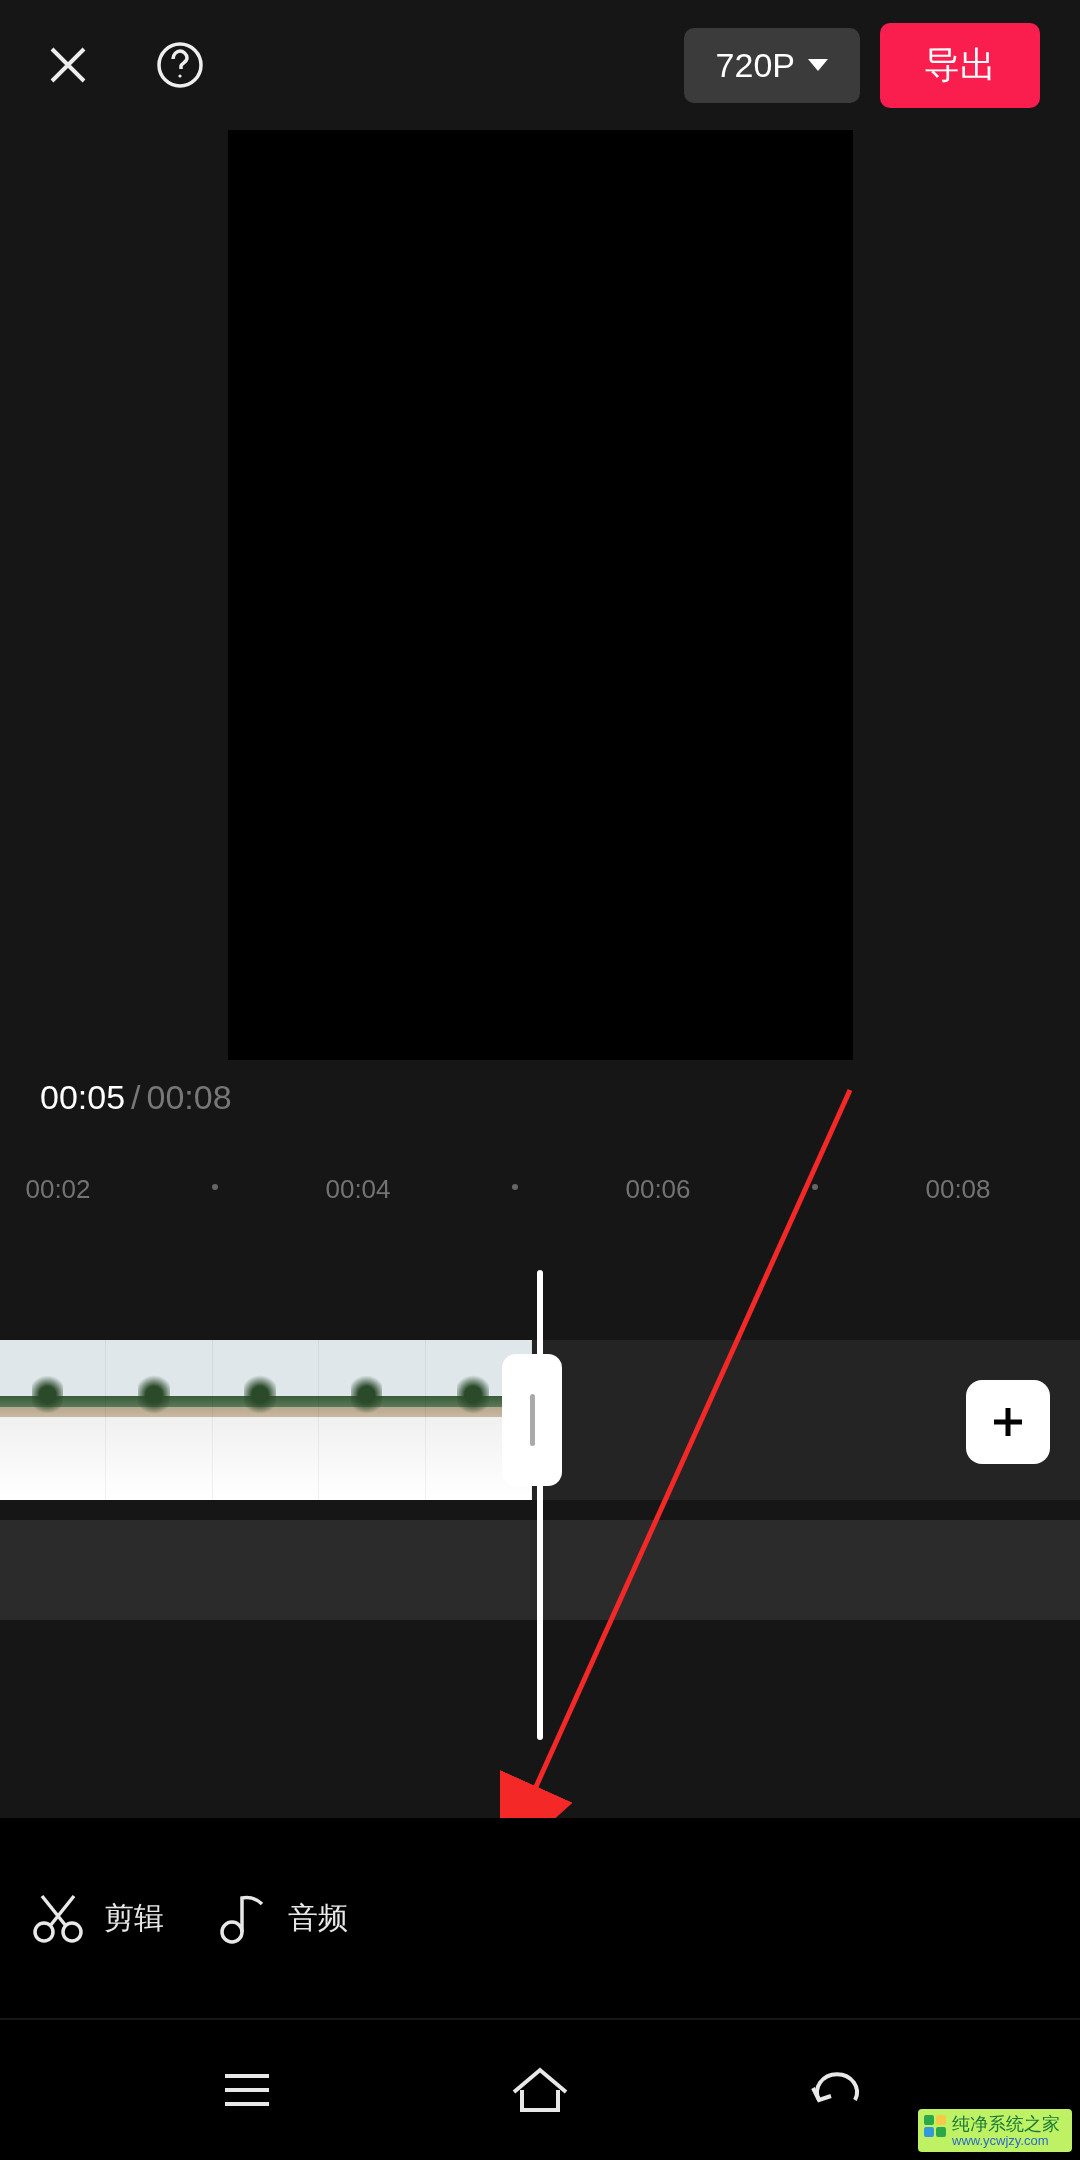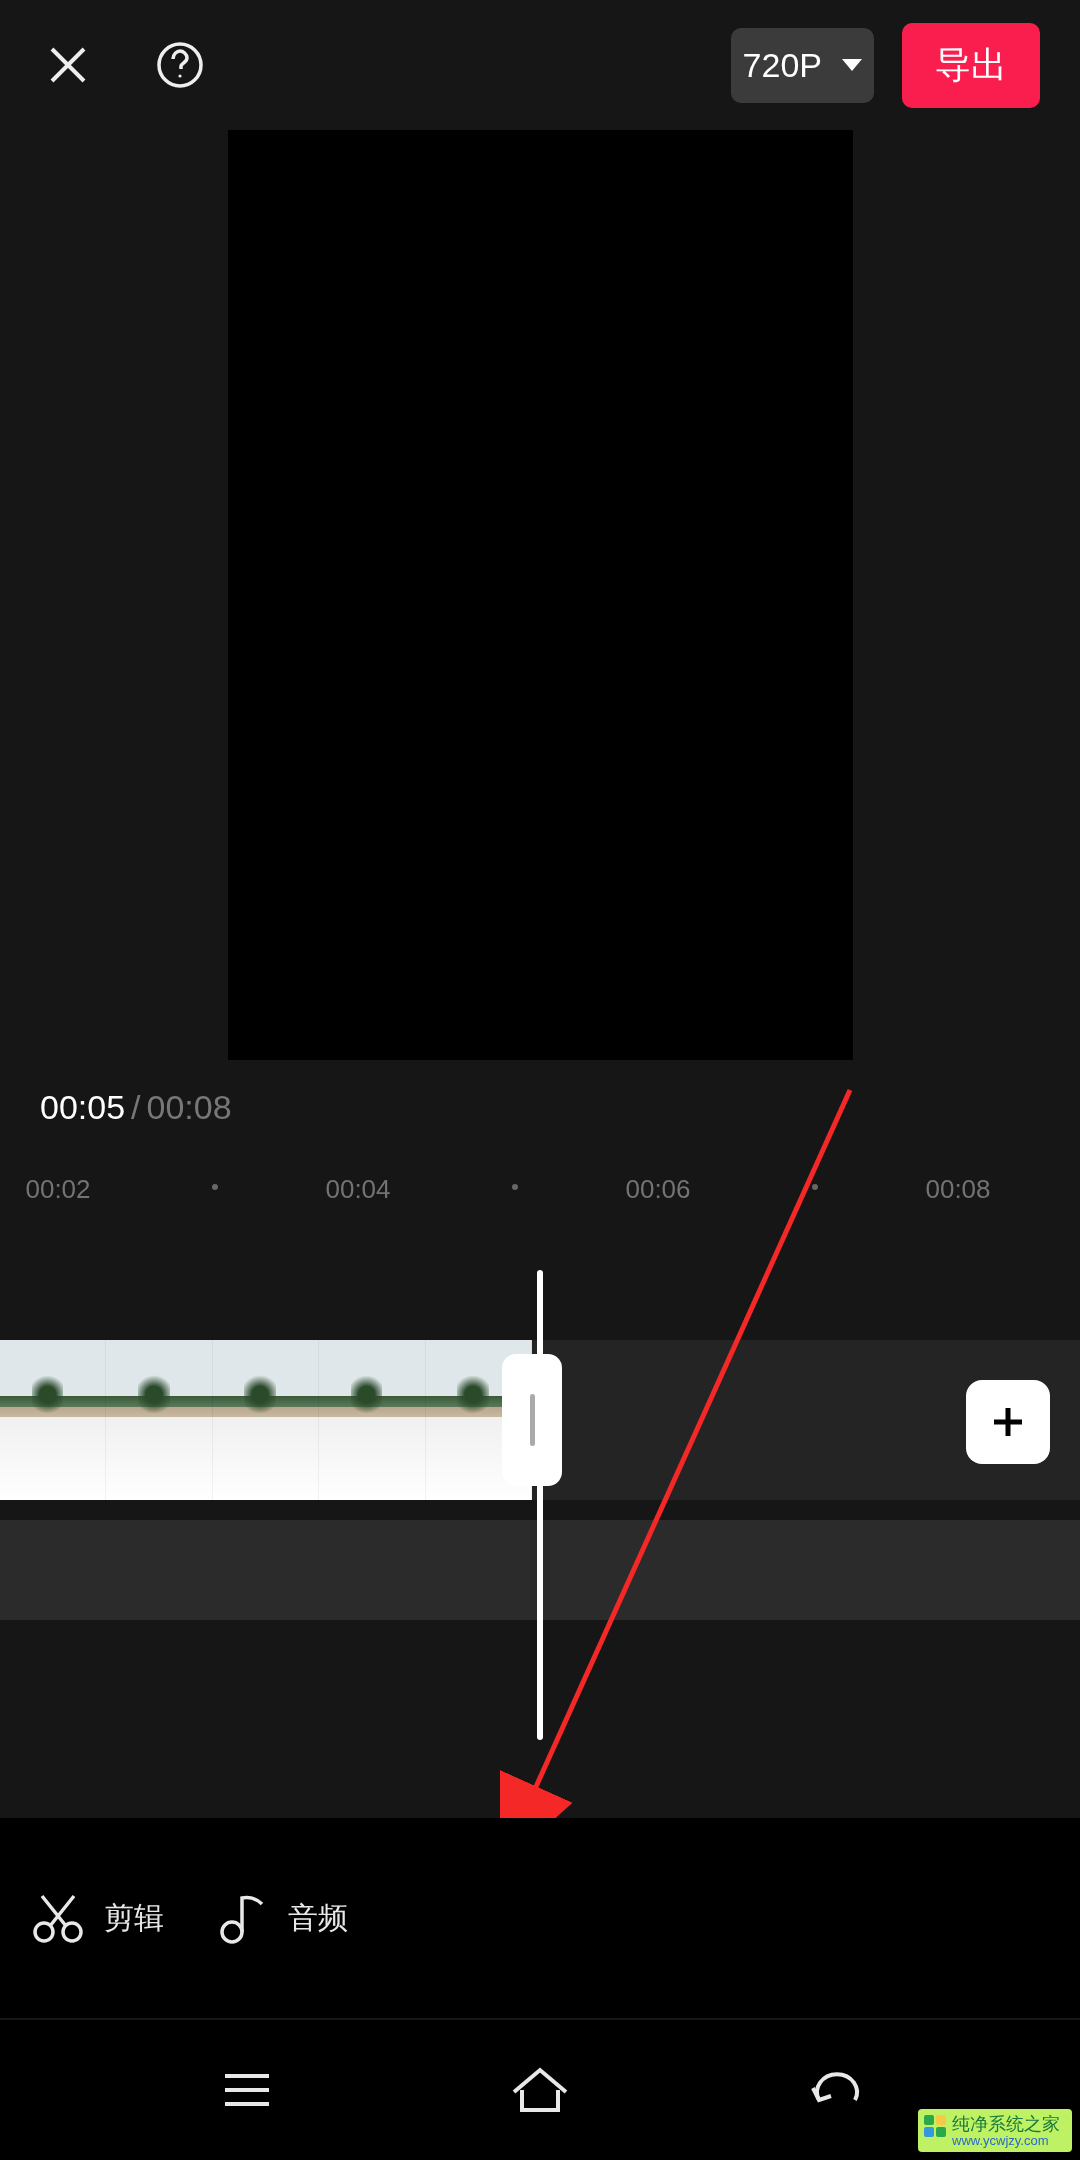--- a/index.html
+++ b/index.html
@@ -25,55 +25,55 @@
   display: flex;
   align-items: center;
   justify-content: center;
   cursor: pointer;
 }
 .close-x svg, .help svg, .play svg, .undo svg, .redo svg, .fs svg { stroke: #eee; }
 .top-spacer { flex: 1; }
 .res-btn {
   background: #3b3b3b;
   border-radius: 10px;
-  padding: 18px 12px;
+  padding: 18px 32px;
   font-size: 34px;
   color: #fff;
   display: flex;
   align-items: center;
-  gap: 20px;
+  gap: 13px;
   cursor: pointer;
 }
 .res-btn .caret {
   width: 0; height: 0;
   border-left: 10px solid transparent;
   border-right: 10px solid transparent;
   border-top: 12px solid #fff;
 }
 .export-btn {
   background: #fa1e4e;
   color: #fff;
   font-size: 36px;
-  padding: 18px 33px;
+  padding: 18px 44px;
   border-radius: 10px;
-  margin-left: 28px;
+  margin-left: 20px;
   cursor: pointer;
 }
 .preview-wrap {
   display: flex;
   justify-content: center;
 }
 .preview {
   width: 625px;
   height: 930px;
   background: #000;
 }
 .play-row {
   display: flex;
-  align-items: center;
+  align-items: flex-start;
   padding: 18px 31px 24px 40px;
   height: 100px;
 }
 .time-cur { font-size: 34px; color: #fff; }
 .time-sep { font-size: 34px; color: #777; margin: 0 6px; }
 .time-tot { font-size: 34px; color: #777; }
 .play-spacer1 { flex: 1; }
 .play-btn { width: 60px; margin-left: 24px; display:flex; align-items:center; justify-content:center; cursor:pointer; }
 .play-spacer2 { width: 160px; }
 .ctrl-group { display: flex; gap: 44px; align-items: center; }

